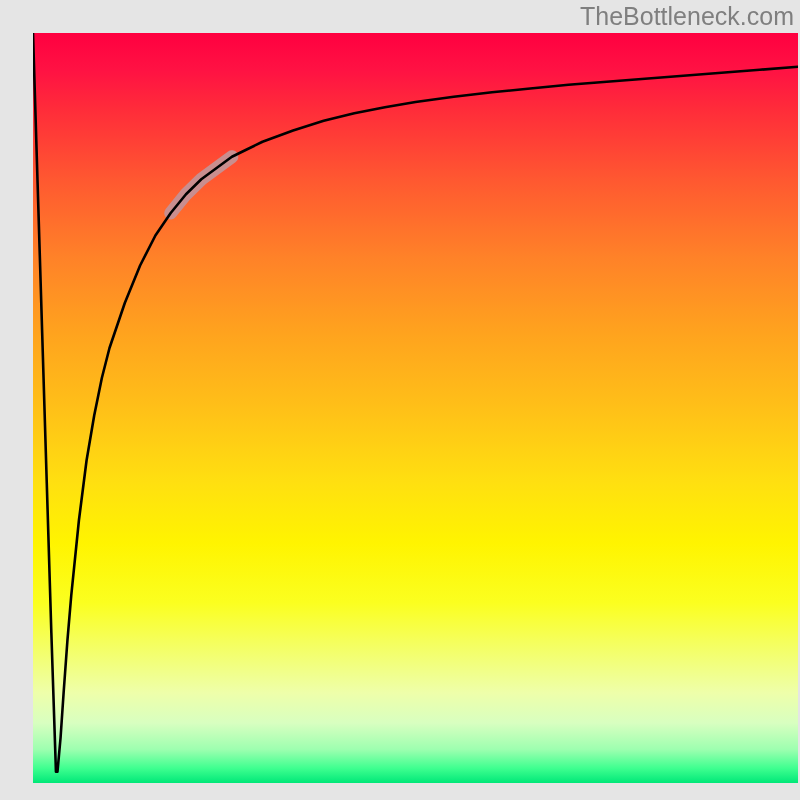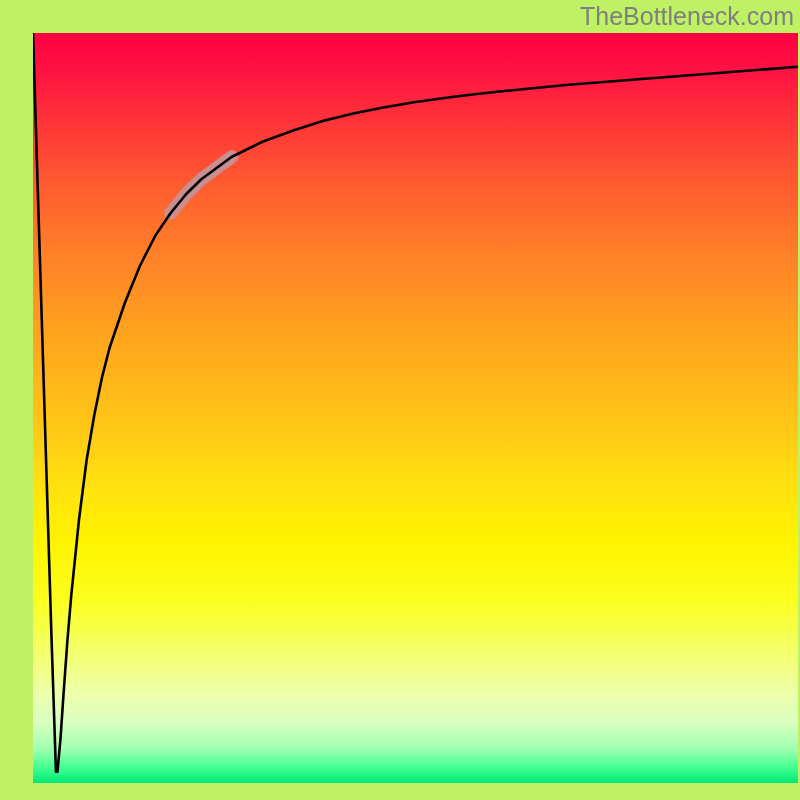--- a/index.html
+++ b/index.html
@@ -8,21 +8,21 @@
     width: 800px;
     height: 800px;
     overflow: hidden;
     background: #fff;
     font-family: Arial, Helvetica, sans-serif;
   }
   .outer {
     position: relative;
     width: 800px;
     height: 800px;
-    background: #bef264;
+    background: #e5e5e5;
   }
   .watermark {
     position: absolute;
     top: 2px;
     right: 6px;
     color: #7f7f7f;
     font-size: 25px;
     font-weight: 400;
     letter-spacing: 0px;
     z-index: 10;

